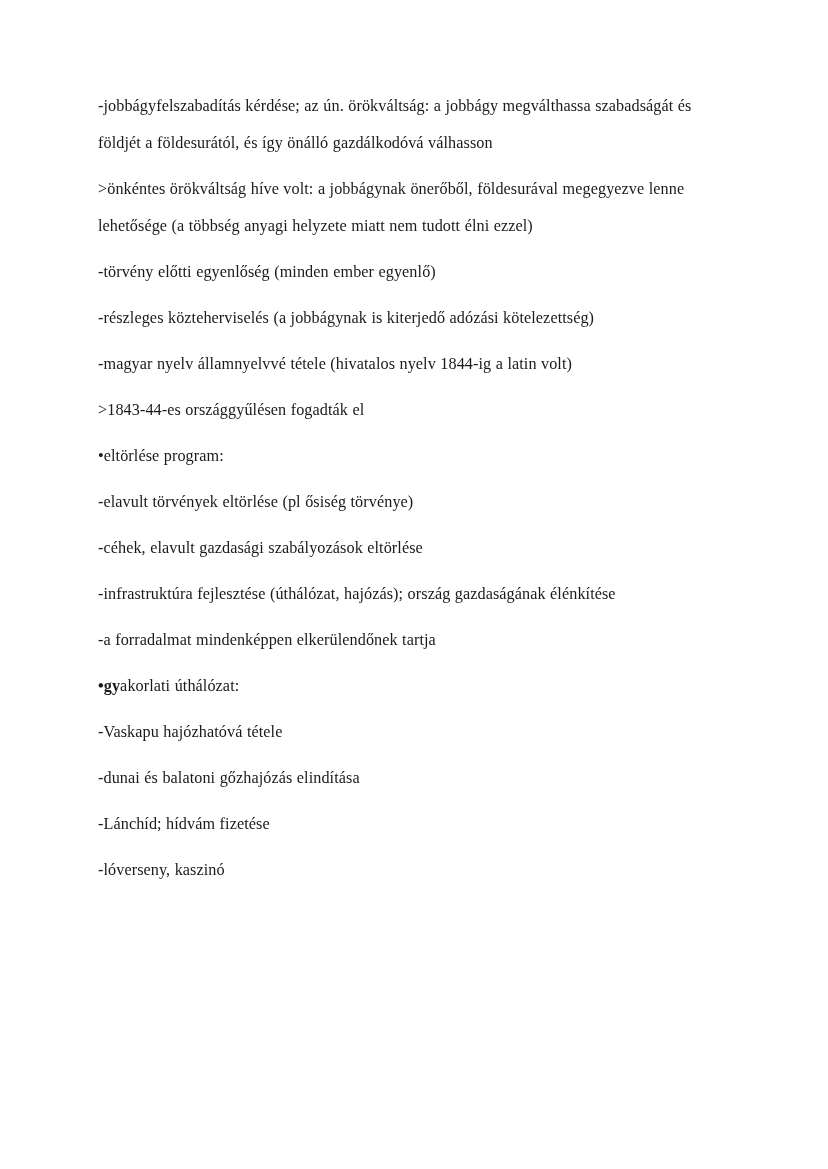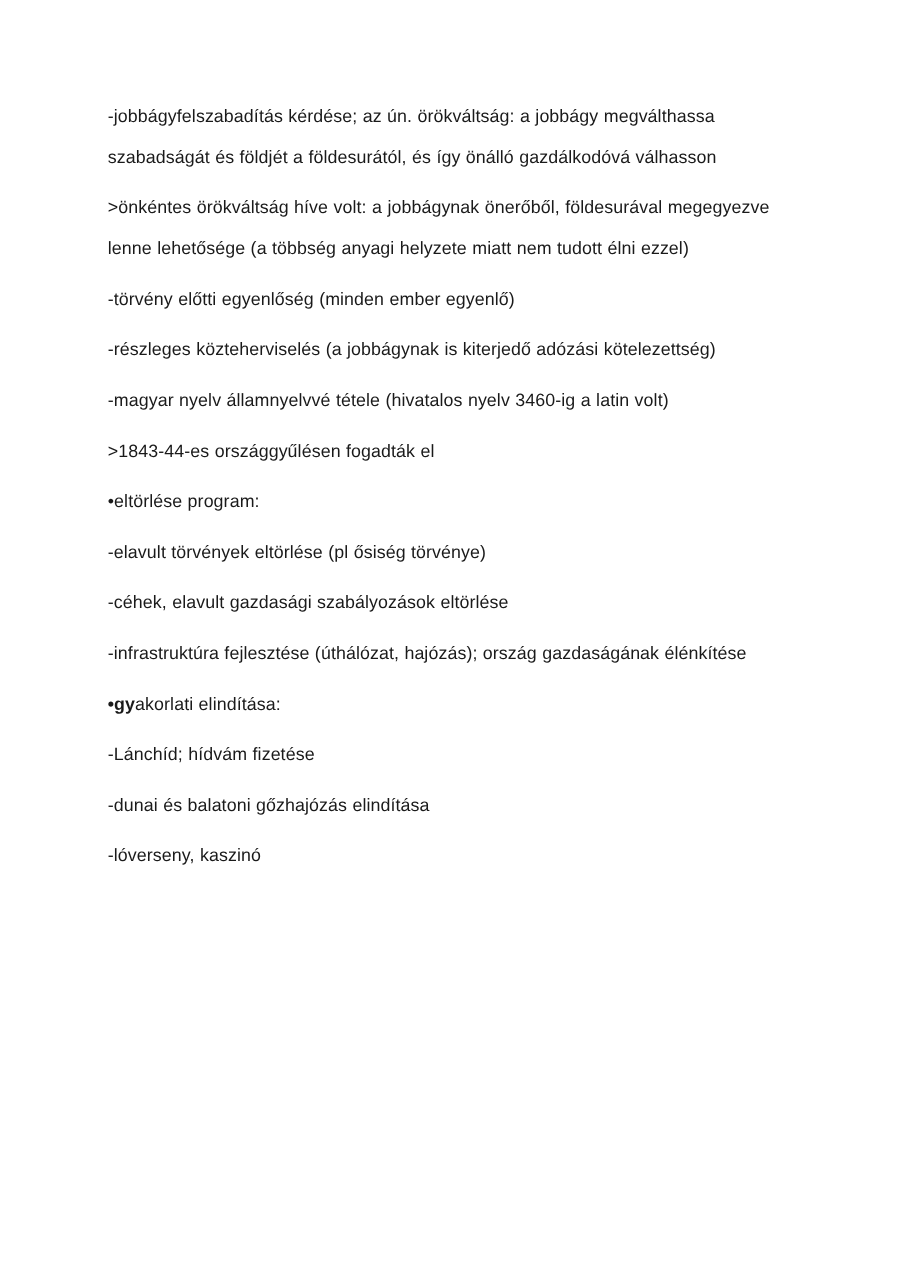--- a/index.html
+++ b/index.html
@@ -29,20 +29,21 @@
   .para {
     font-size: 16.2px;
     line-height: 37px;
     margin: 0 0 9px 0;
     letter-spacing: 0.005em;
     word-spacing: 0.02em;
     font-weight: 400;
     text-align: left;
     white-space: normal;
     color: #1a1a1a;
+    font-family: Liberation Serif, serif;
   }
   .para:last-child {
     margin-bottom: 0;
   }
   .para b, .para strong {
     font-weight: 700;
   }
 </style>
 </head>
 <body>
@@ -51,39 +52,41 @@
   <div class="doc-body">
 
     <p class="para">-jobbágyfelszabadítás kérdése; az ún. örökváltság: a jobbágy megválthassa szabadságát és földjét a földesurától, és így önálló gazdálkodóvá válhasson</p>
 
     <p class="para">&gt;önkéntes örökváltság híve volt: a jobbágynak önerőből, földesurával megegyezve lenne lehetősége (a többség anyagi helyzete miatt nem tudott élni ezzel)</p>
 
     <p class="para">-törvény előtti egyenlőség (minden ember egyenlő)</p>
 
     <p class="para">-részleges közteherviselés (a jobbágynak is kiterjedő adózási kötelezettség)</p>
 
-    <p class="para">-magyar nyelv államnyelvvé tétele (hivatalos nyelv 3460-ig a latin volt)</p>
+    <p class="para">-magyar nyelv államnyelvvé tétele (hivatalos nyelv 1844-ig a latin volt)</p>
 
     <p class="para">&gt;1843-44-es országgyűlésen fogadták el</p>
 
     <p class="para">•eltörlése program:</p>
 
     <p class="para">-elavult törvények eltörlése (pl ősiség törvénye)</p>
 
     <p class="para">-céhek, elavult gazdasági szabályozások eltörlése</p>
 
     <p class="para">-infrastruktúra fejlesztése (úthálózat, hajózás); ország gazdaságának élénkítése</p>
 
 
+    <p class="para">-a forradalmat mindenképpen elkerülendőnek tartja</p>
 
-    <p class="para"><strong>•gy</strong><span>akorlati elindítása:</span></p>
+    <p class="para"><strong>•gy</strong><span>akorlati úthálózat:</span></p>
+
+    <p class="para">-Vaskapu hajózhatóvá tétele</p>
 
 
+    <p class="para">-dunai és balatoni gőzhajózás elindítása</p>
 
     <p class="para">-Lánchíd; hídvám fizetése</p>
-
-    <p class="para">-dunai és balatoni gőzhajózás elindítása</p>
 
     <p class="para">-lóverseny, kaszinó</p>
 
 
   </div>
 </div>
 
 </body></html>

